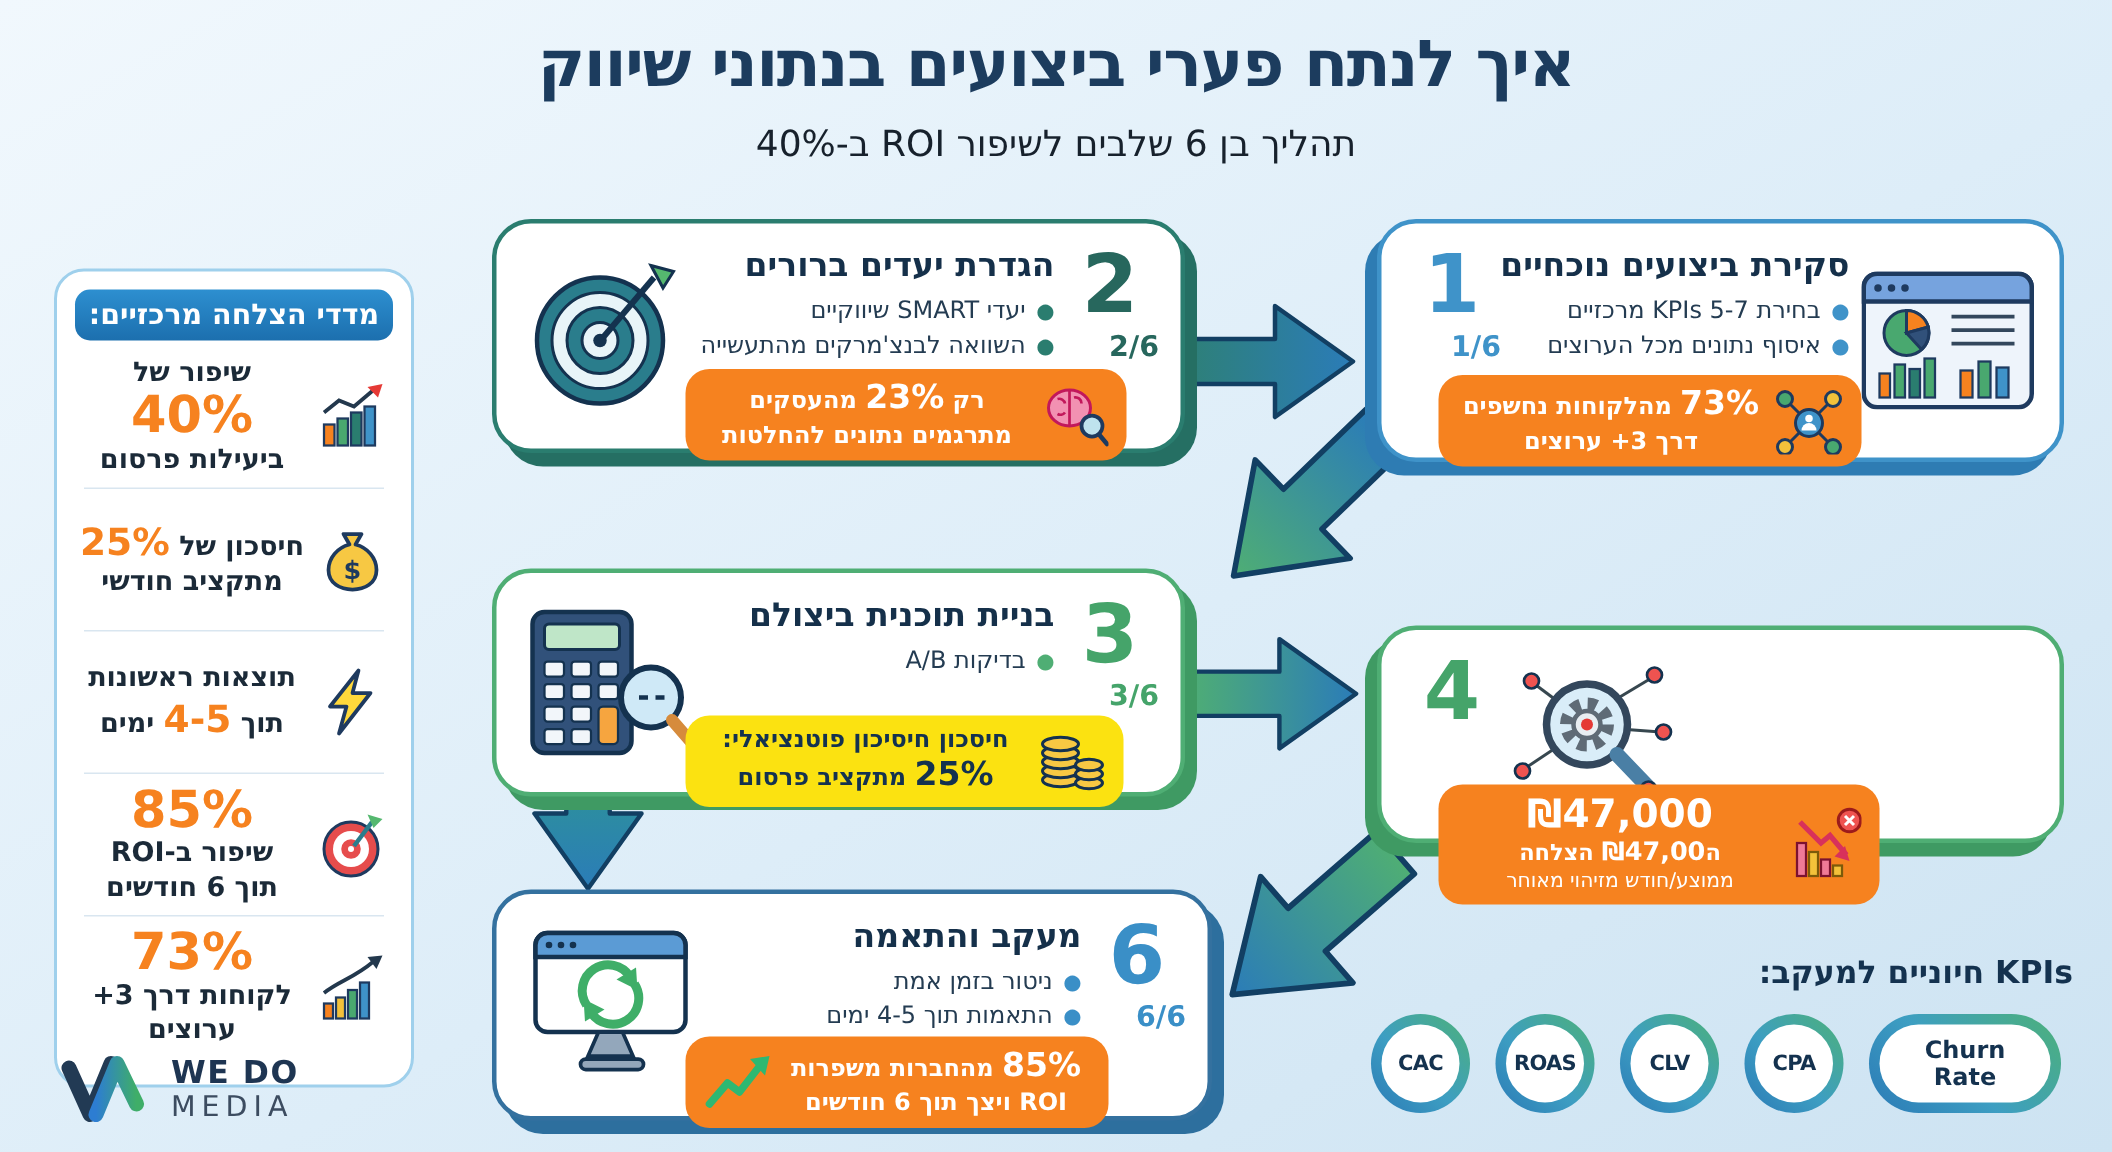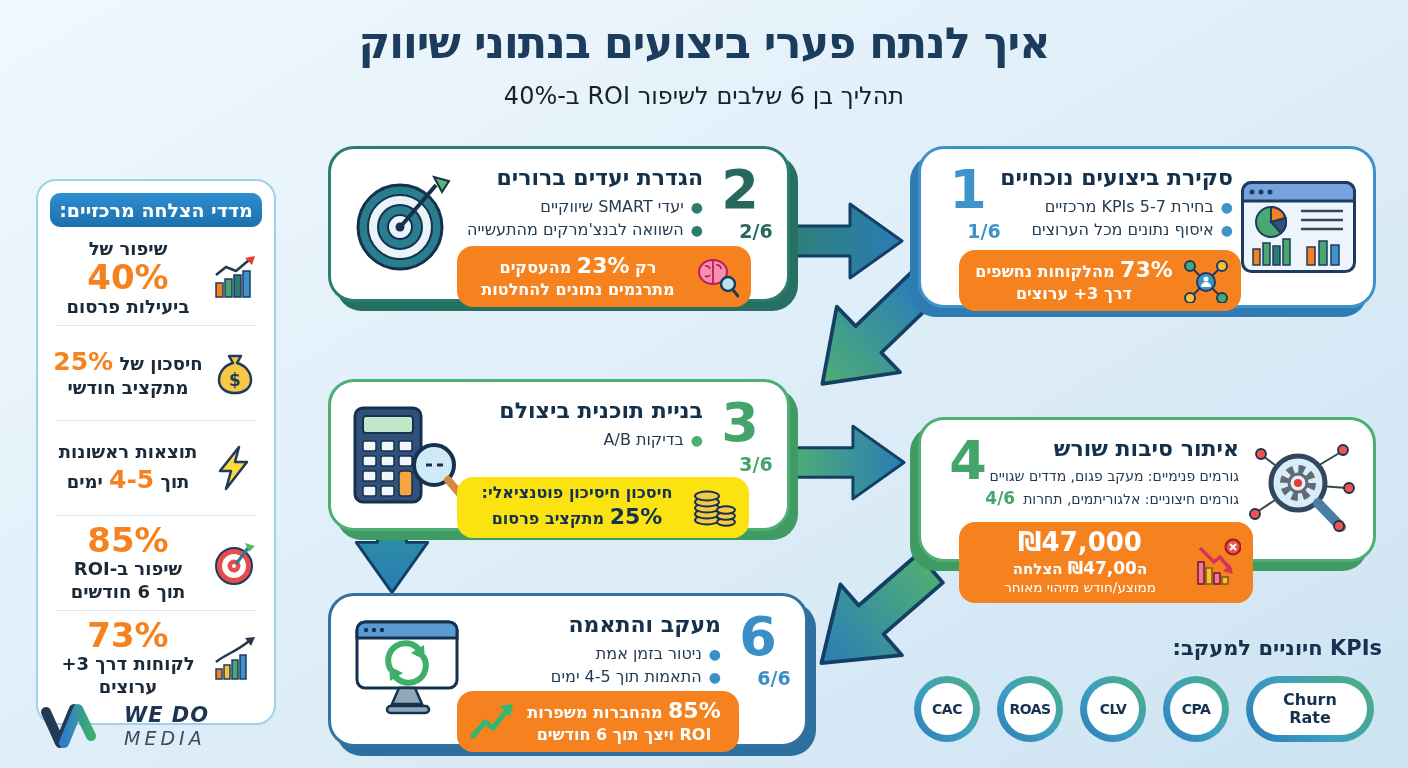--- a/index.html
+++ b/index.html
@@ -76,21 +76,21 @@
     background:linear-gradient(225deg,#4db178 0%,#3d9ec2 55%,#2b7ab6 100%);
     display:flex;align-items:center;justify-content:center;}
   .kpi-inner{width:52px;height:52px;background:#fff;border-radius:50%;display:flex;align-items:center;
     justify-content:center;font-weight:bold;font-size:14px;color:#14324f;letter-spacing:-0.5px;}
   .kpi-pill{width:128px;height:66px;border-radius:33px;flex:none;
     background:linear-gradient(225deg,#4db178 0%,#3d9ec2 55%,#2b7ab6 100%);
     display:flex;align-items:center;justify-content:center;}
   .kpi-pill-inner{width:114px;height:52px;background:#fff;border-radius:26px;display:flex;flex-direction:column;
     align-items:center;justify-content:center;font-weight:bold;font-size:16px;color:#14324f;line-height:1.1;}
   
-  .logo{position:absolute;left:40px;top:700px;display:flex;align-items:center;gap:26px;z-index:2;font-style:italic;}
+  .logo{position:absolute;left:40px;top:700px;display:flex;align-items:center;gap:16px;z-index:2;}
   .logo-text1{font-size:21px;font-weight:bold;color:#1e3552;letter-spacing:1px;line-height:1.1;}
   .logo-text2{font-size:19px;color:#3c4c60;letter-spacing:4px;line-height:1.2;}
 </style>
 </head>
 <body>
 
 <div id="canvas">
 
   <div class="main-title">איך לנתח פערי ביצועים בנתוני שיווק</div>
   <div class="main-subtitle">תהליך בן 6 שלבים לשיפור ROI ב-40%</div>
@@ -387,25 +387,20 @@
         <div><span class="big">25%</span><span> מתקציב פרסום</span></div>
       </div>
     </div>
   </div>
 
   <div class="card card4">
     <div class="card-inner">
       <div class="numcol">
         <div class="num">4</div>
       </div>
-      <div class="textcol">
-        <div class="card-title">איתור סיבות שורש</div>
-        <div class="plainline"><span>גורמים פנימיים: מעקב פגום, מדדים שגויים</span></div>
-        <div class="plainline"><span>גורמים חיצוניים: אלגוריתמים, תחרות</span><span class="frac-inline">4/6</span></div>
-      </div>
       <div class="iconcol" style="width:112px">
         <svg width="112" height="100" viewBox="0 0 112 100">
           <g stroke="#37474f" stroke-width="2">
             <line x1="18" y1="16" x2="42" y2="34"></line>
               <line x1="96" y1="12" x2="66" y2="30"></line>
             <line x1="102" y1="48" x2="75" y2="46"></line>
               <line x1="12" y1="72" x2="36" y2="56"></line>
               <line x1="92" y1="84" x2="68" y2="60"></line>
           </g>
           <circle cx="53" cy="43" r="27" fill="#d9edf8" stroke="#33475c" stroke-width="5"></circle>

